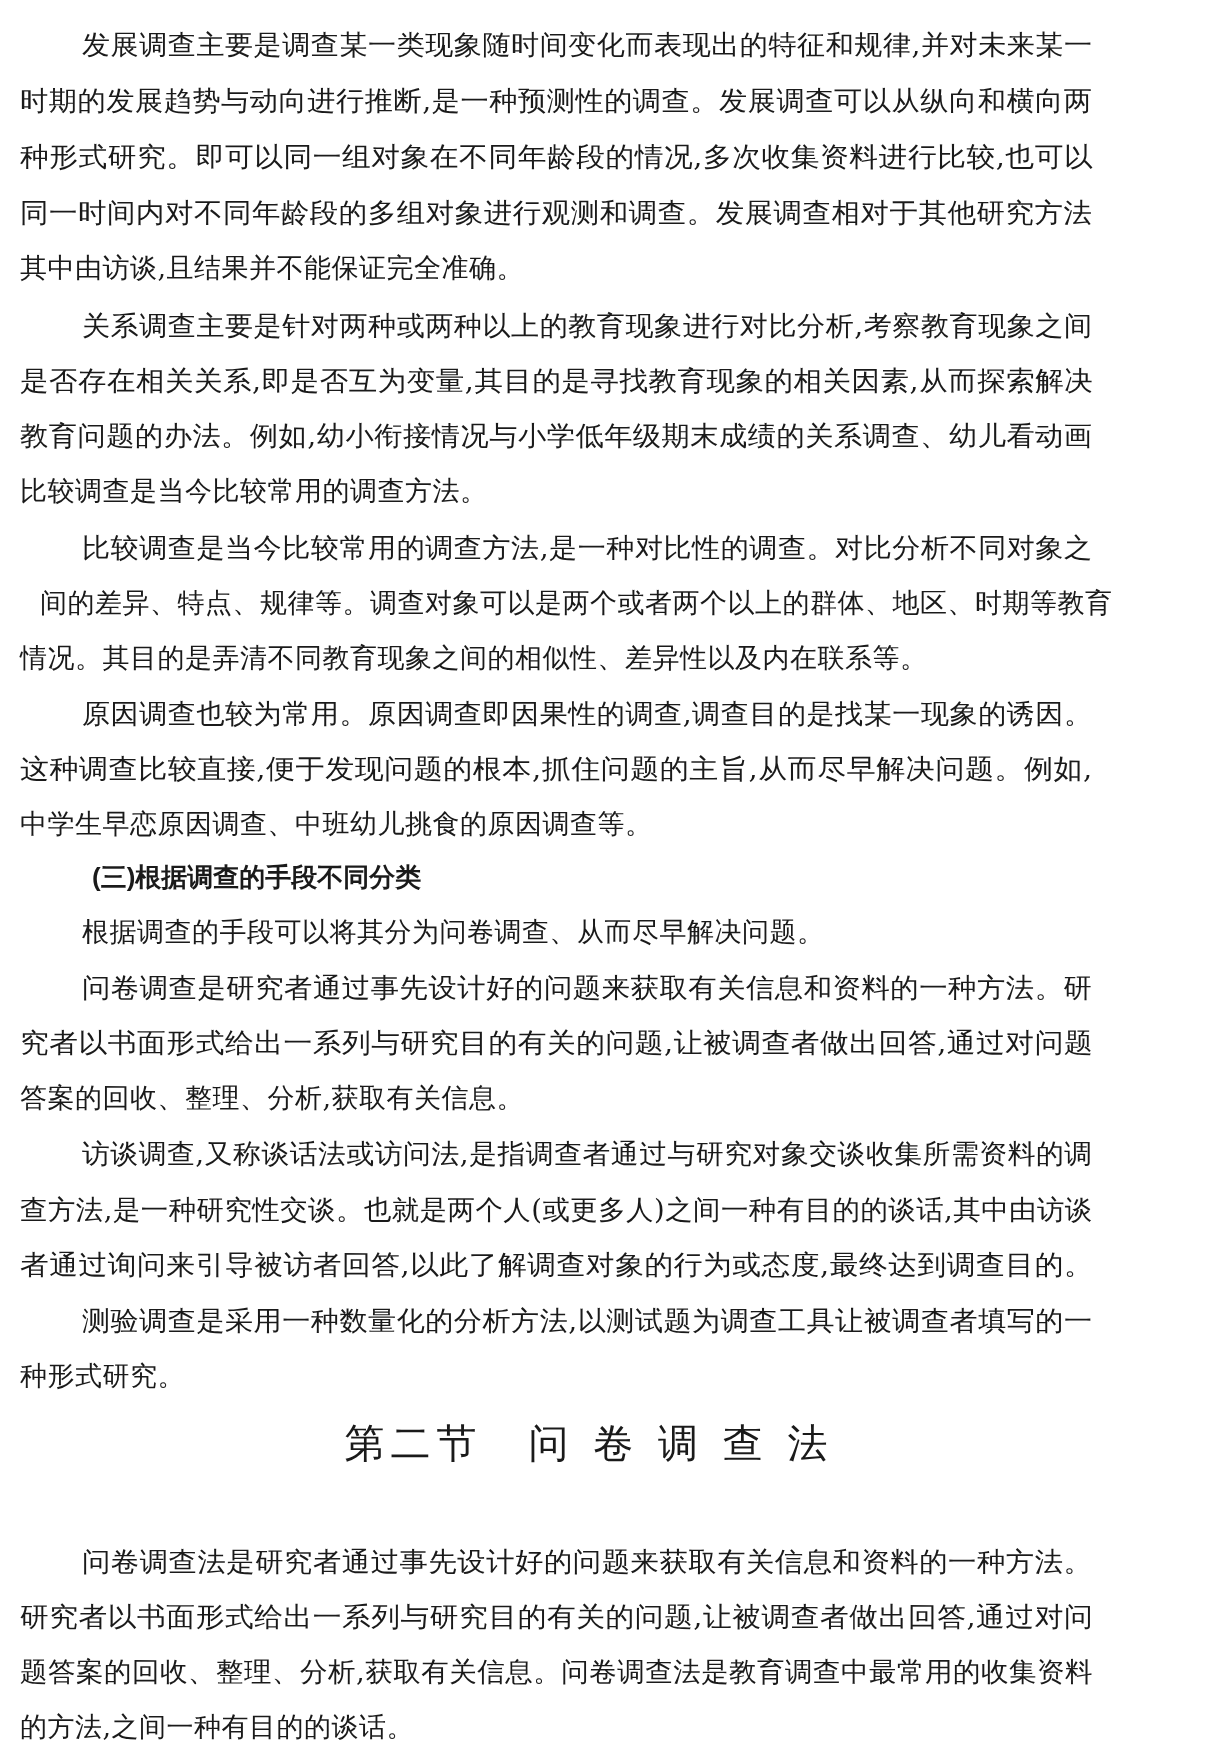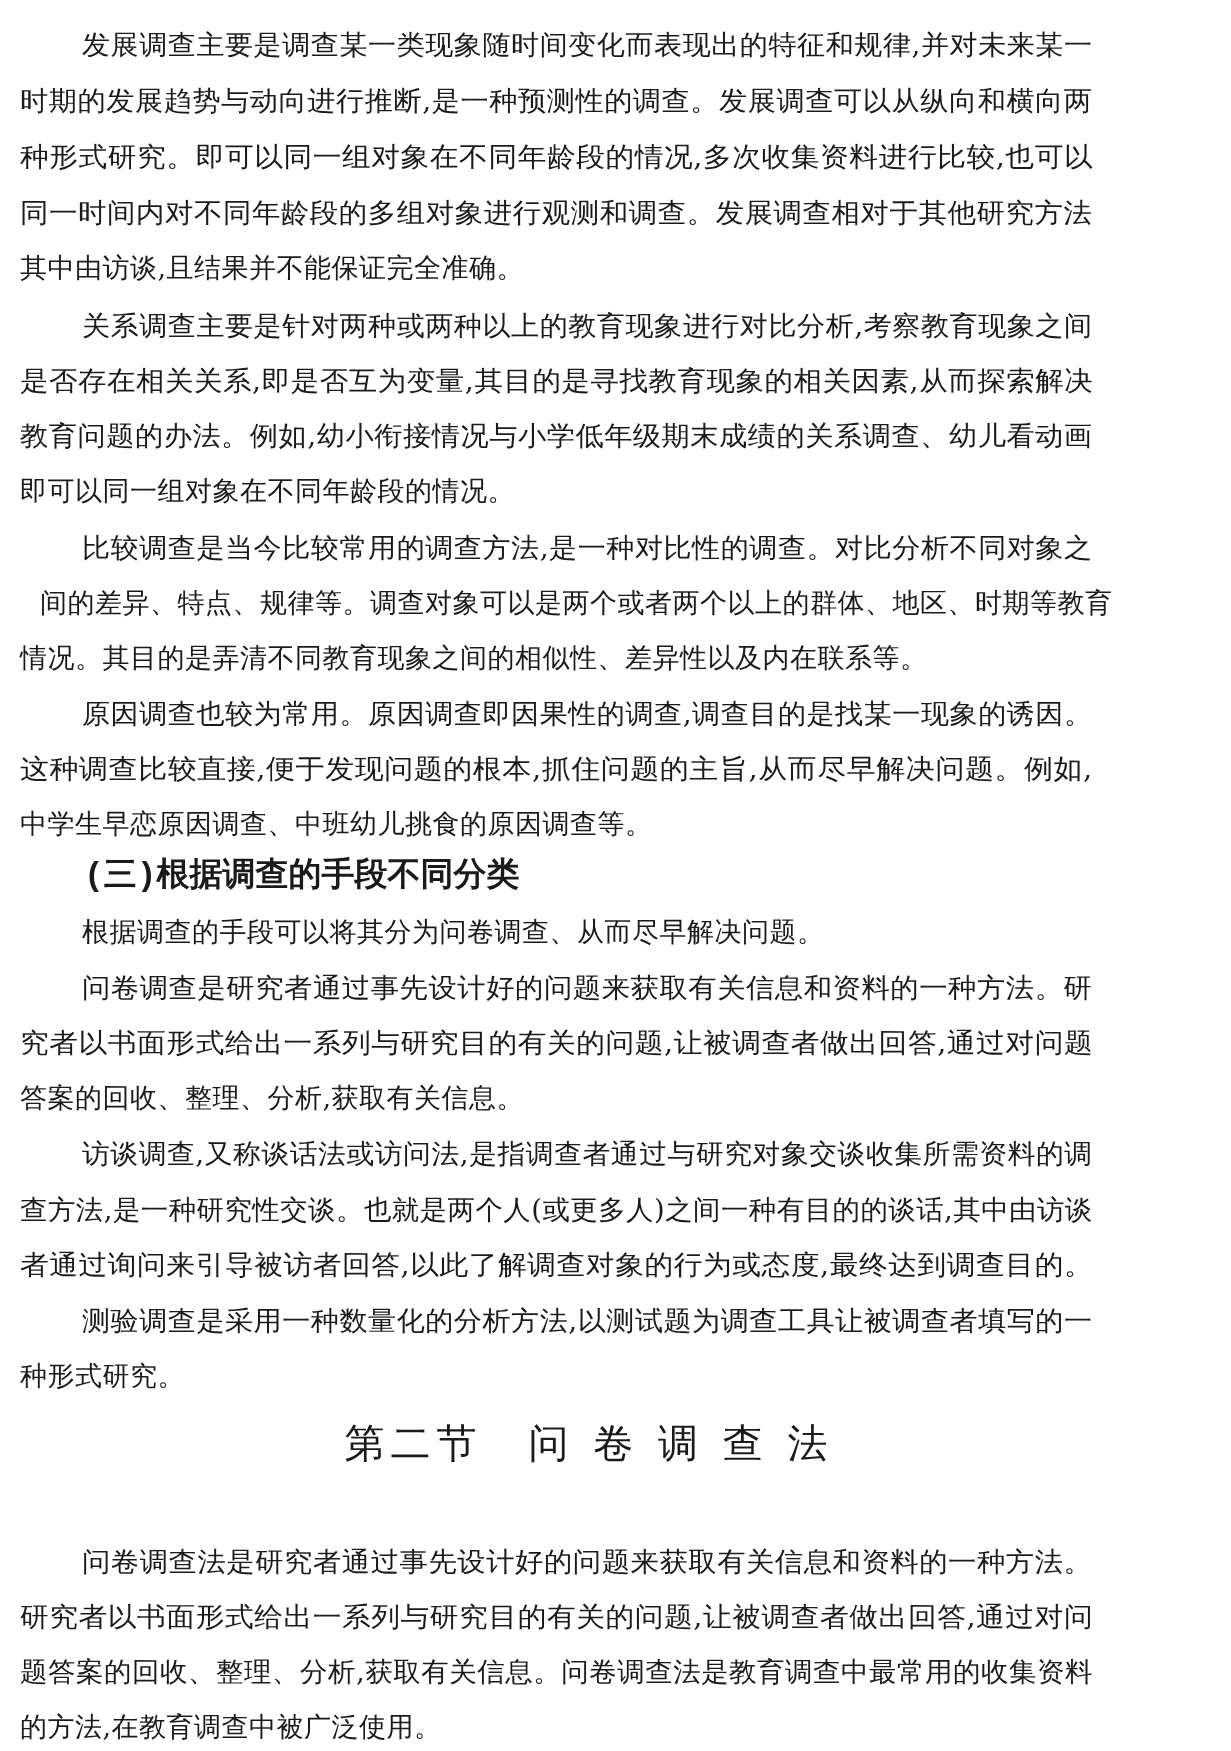--- a/index.html
+++ b/index.html
@@ -2,43 +2,43 @@
 <html><head>
 <meta charset="utf-8">
 <style>
   html, body { margin: 0; padding: 0; background: #ffffff; }
   body { width: 1231px; height: 1751px; position: relative; overflow: hidden;
          font-family: "DejaVu Serif", "Liberation Serif", serif; color: #1a1a1a; }
   .page { position: absolute; left: 20px; top: 0; width: 1200px; }
   .line { position: absolute; left: 0; white-space: nowrap; font-size: 27px;
           line-height: 34px; letter-spacing: 0.5px; transform-origin: left center; }
   .indent { left: 62px; }
-  .subhead { position: absolute; left: 64px; white-space: nowrap; font-size: 33px;
-             font-weight: bold; font-family: Liberation Mono, monospace; line-height: 34px; }
+  .subhead { position: absolute; left: 72px; white-space: nowrap; font-size: 26px;
+             font-weight: bold; font-family: Liberation Sans, sans-serif; line-height: 34px; }
   .section-title { position: absolute; left: 0; width: 1178px; margin-left: -20px; text-align: center;
                    font-size: 40px; letter-spacing: 6px; line-height: 50px; }
 </style>
 </head>
 <body>
 
 <div class="page">
 
   <div>
     <div class="line indent" style="top: 28px; transform: scaleX(1.0401);">发展调查主要是调查某一类现象随时间变化而表现出的特征和规律,并对未来某一</div>
     <div class="line" style="top: 84px; transform: scaleX(1.0448);">时期的发展趋势与动向进行推断,是一种预测性的调查。发展调查可以从纵向和横向两</div>
     <div class="line" style="top: 140px; transform: scaleX(1.0645);">种形式研究。即可以同一组对象在不同年龄段的情况,多次收集资料进行比较,也可以</div>
     <div class="line" style="top: 196px; transform: scaleX(1.054);">同一时间内对不同年龄段的多组对象进行观测和调查。发展调查相对于其他研究方法</div>
     <div class="line" style="top:251px">其中由访谈,且结果并不能保证完全准确。</div>
   </div>
 
   <div>
     <div class="line indent" style="top: 309px; transform: scaleX(1.0401);">关系调查主要是针对两种或两种以上的教育现象进行对比分析,考察教育现象之间</div>
     <div class="line" style="top: 364px; transform: scaleX(1.0551);">是否存在相关关系,即是否互为变量,其目的是寻找教育现象的相关因素,从而探索解决</div>
     <div class="line" style="top: 419px; transform: scaleX(1.0448);">教育问题的办法。例如,幼小衔接情况与小学低年级期末成绩的关系调查、幼儿看动画</div>
-    <div class="line" style="top:474px">即可以同一组对象在不同年龄段的情况。</div>
+    <div class="line" style="top:474px">比较调查是当今比较常用的调查方法。</div>
   </div>
 
   <div>
     <div class="line indent" style="top: 531px; transform: scaleX(1.0401);">比较调查是当今比较常用的调查方法,是一种对比性的调查。对比分析不同对象之</div>
     <div class="line" style="top: 586px; transform: scaleX(1); margin-left: 20px;">间的差异、特点、规律等。调查对象可以是两个或者两个以上的群体、地区、时期等教育</div>
     <div class="line" style="top:641px">情况。其目的是弄清不同教育现象之间的相似性、差异性以及内在联系等。</div>
   </div>
 
   <div>
     <div class="line indent" style="top: 697px; transform: scaleX(1.0401);">原因调查也较为常用。原因调查即因果性的调查,调查目的是找某一现象的诱因。</div>
@@ -68,16 +68,16 @@
     <div class="line indent" style="top: 1304px; transform: scaleX(1.0401);">测验调查是采用一种数量化的分析方法,以测试题为调查工具让被调查者填写的一</div>
     <div class="line" style="top:1359px">种形式研究。</div>
   </div>
 
   <div class="section-title" style="top:1418px">第二节　问 卷 调 查 法</div>
 
   <div>
     <div class="line indent" style="top: 1545px; transform: scaleX(1.0498);">问卷调查法是研究者通过事先设计好的问题来获取有关信息和资料的一种方法。</div>
     <div class="line" style="top: 1600px; transform: scaleX(1.0645);">研究者以书面形式给出一系列与研究目的有关的问题,让被调查者做出回答,通过对问</div>
     <div class="line" style="top: 1655px; transform: scaleX(1.018);">题答案的回收、整理、分析,获取有关信息。问卷调查法是教育调查中最常用的收集资料</div>
-    <div class="line" style="top:1710px">的方法,在教育调查中被广泛使用。</div>
+    <div class="line" style="top:1710px">的方法,之间一种有目的的谈话。</div>
   </div>
 
 </div>
 
 </body></html>

